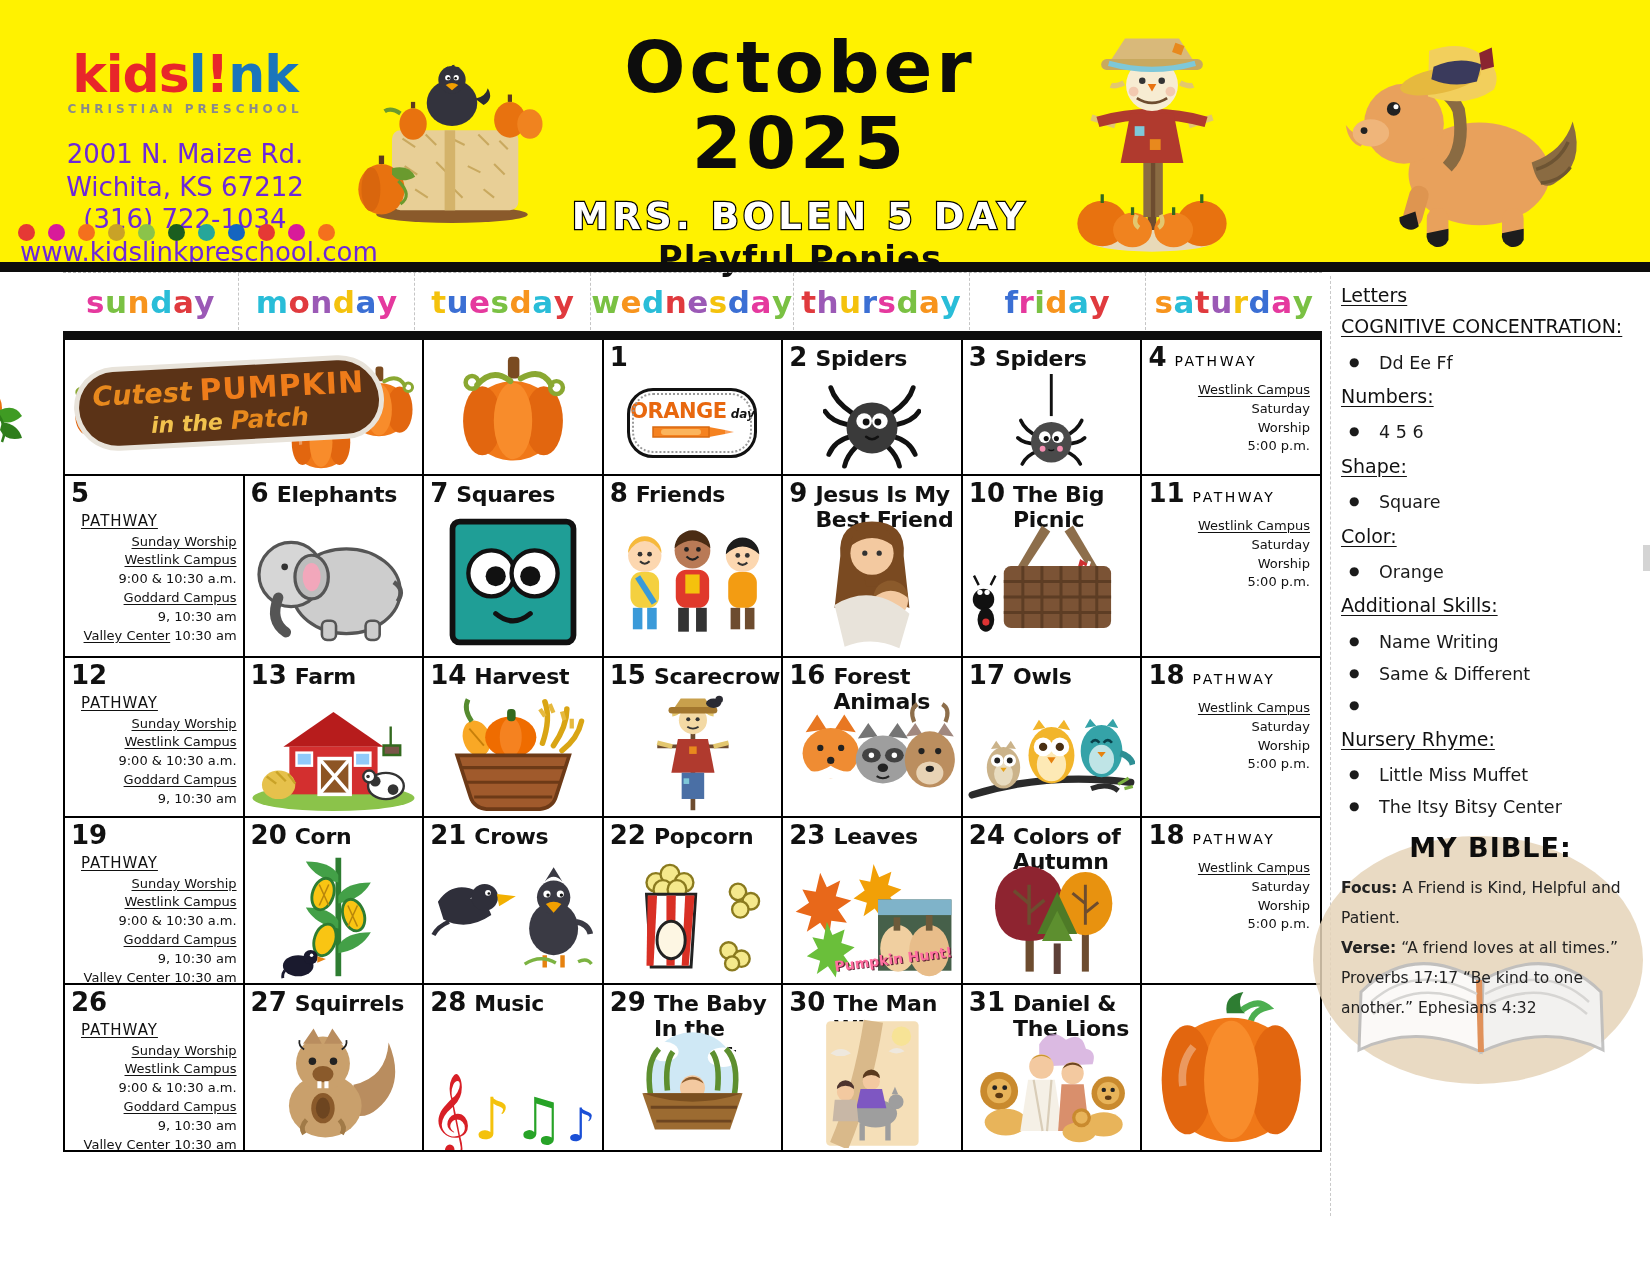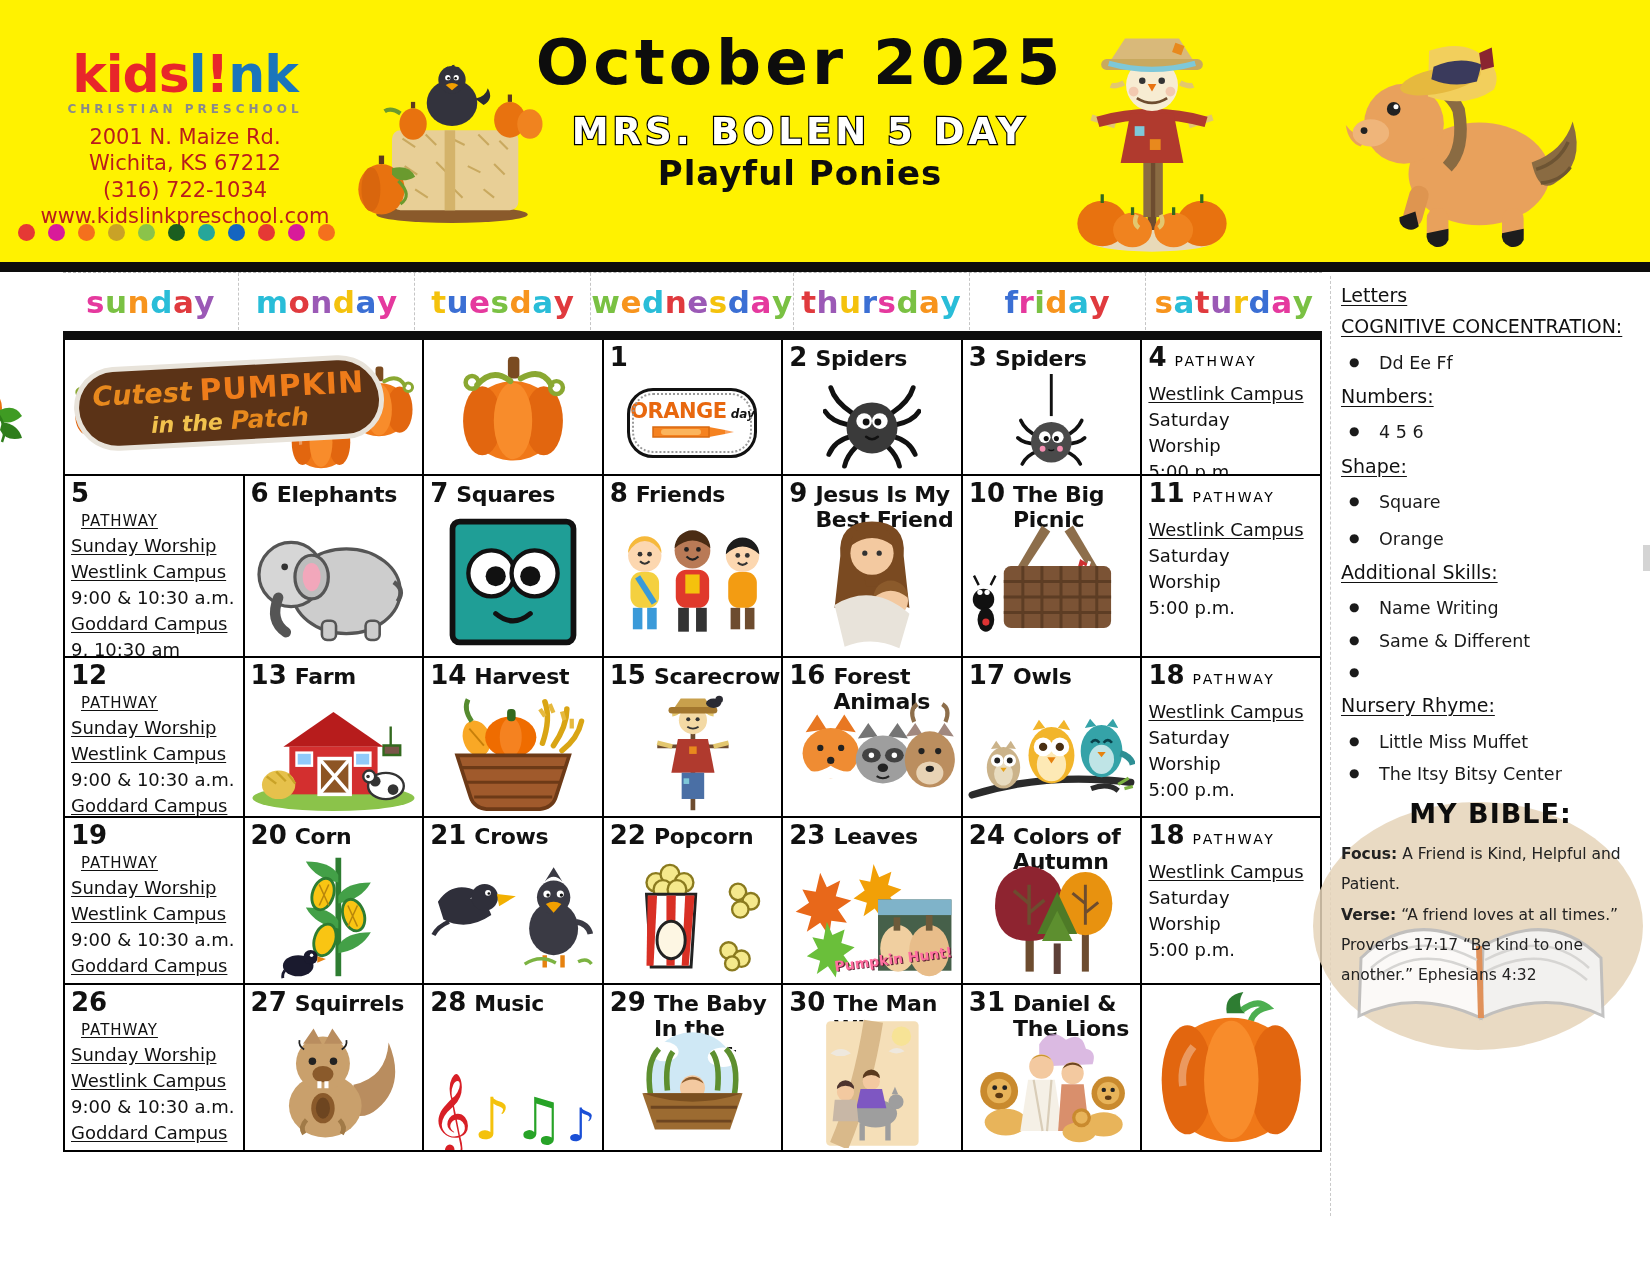--- a/index.html
+++ b/index.html
@@ -4,30 +4,30 @@
 <style>
   * { margin:0; padding:0; box-sizing:border-box; }
   body { font-family:"DejaVu Sans", sans-serif; background:#fff; }
   #page { position:relative; width:1650px; height:1275px; background:#fff; overflow:hidden; }
 
   
   .header { position:absolute; left:0; top:0; width:1650px; height:262px; background:#fff200; }
   .logo-block { position:absolute; left:20px; top:48px; width:330px; text-align:center; }
   .logo-word { font-size:52px; font-weight:800; letter-spacing:-1px; line-height:1; }
   .logo-tag { font-size:12px; letter-spacing:4px; color:#8a8a8a; font-weight:600; margin-top:2px; }
-  .addr { font-size:21px; color:#b91c1c; line-height:1.25; margin-top:8px; font-weight:500; }
+  .addr { font-size:26px; color:#6d28d9; line-height:1.25; margin-top:22px; font-weight:500; }
   .dots-row { position:absolute; left:18px; top:224px; display:flex; gap:13px; }
   .dot { width:17px; height:17px; border-radius:50%; }
 
   .hay-illo { position:absolute; left:352px; top:38px; width:200px; height:212px; }
   .scare-illo { position:absolute; left:1064px; top:18px; width:176px; height:238px; }
   .pony-illo { position:absolute; left:1300px; top:28px; width:290px; height:228px; }
 
   .title-block { position:absolute; left:530px; top:30px; width:540px; text-align:center; }
-  .main-title { font-size:63px; font-weight:800; letter-spacing:4px; color:#0d0d0d; line-height:1.05; }
+  .main-title { font-size:72px; font-weight:800; letter-spacing:4px; color:#0d0d0d; line-height:1.05; }
   .subtitle1 { margin-top:14px; font-size:37px; font-weight:800; letter-spacing:4px;
                color:#fff; -webkit-text-stroke:2.4px #000; paint-order:stroke fill; }
   .subtitle2 { margin-top:0; font-size:34px; font-weight:700; color:#0d0d0d; letter-spacing:1px; }
 
   .black-bar { position:absolute; left:0; top:262px; width:1650px; height:10px; background:#0d0d0d; }
 
   
   .dayrow { position:absolute; left:63px; top:272px; width:1259px; height:58px;
             display:grid; grid-template-columns:repeat(7,1fr); border-top:1px dashed #b5b5b5; }
   .dayrow .dayname { display:flex; align-items:center; justify-content:center;
@@ -44,21 +44,21 @@
           overflow:hidden; padding:3px 6px; }
   .cell-head { display:flex; align-items:baseline; gap:8px; }
   .day-num { font-size:26px; font-weight:600; color:#111; line-height:1.15; }
   .day-title { font-size:22px; font-weight:600; color:#111; line-height:1.15; letter-spacing:-0.3px; }
   .icon-wrap { position:absolute; left:0; right:0; bottom:2px; top:34px;
                display:flex; align-items:center; justify-content:center; }
   .icon-wrap svg { max-width:94%; max-height:100%; }
   .icon-only .icon-wrap { top:4px; }
 
   
-  .pw-line { font-size:18px; color:#111; line-height:1.45; text-align:left; }
+  .pw-line { font-size:13px; color:#111; line-height:1.45; text-align:right; }
   .pw-underline { text-decoration:underline; text-underline-offset:2px; }
   .pw-head-sun { text-align:left; padding-left:10px; font-size:15px; letter-spacing:1px; margin-top:2px; }
   .pw-sat-label { font-size:14px; letter-spacing:2.5px; font-weight:500; }
   .sat-block { margin-top:8px; padding-right:4px; }
   .sun-block { margin-top:2px; }
 
   
   .banner-cell { position:relative; }
   .banner-blob { position:absolute; left:14px; top:26px; width:300px; height:74px;
     background:#5b3317; border-radius:42px 48px 40px 46px; transform:rotate(-3deg);
@@ -1099,20 +1099,21 @@
             <span class="sb-text">4 5 6</span>
           </li>
         </ul>
         <div class="sb-head">Shape:</div>
         <ul class="sb-list">
           <li class="sb-item">
             <span class="sb-bullet">●</span>
             <span class="sb-text">Square</span>
           </li>
         </ul>
+        <div class="sb-head">Color:</div>
         <ul class="sb-list">
           <li class="sb-item">
             <span class="sb-bullet">●</span>
             <span class="sb-text">Orange</span>
           </li>
         </ul>
         <div class="sb-head">Additional Skills:</div>
         <ul class="sb-list">
           <li class="sb-item">
             <span class="sb-bullet">●</span>

